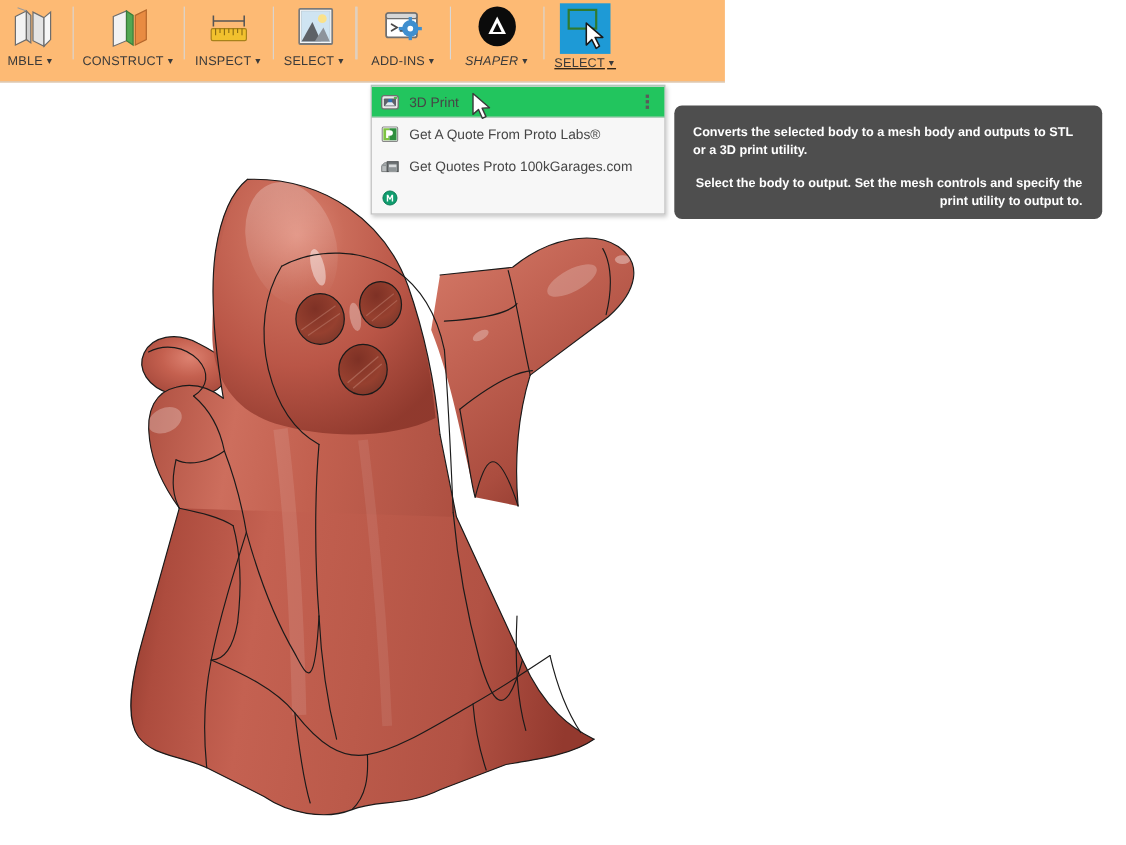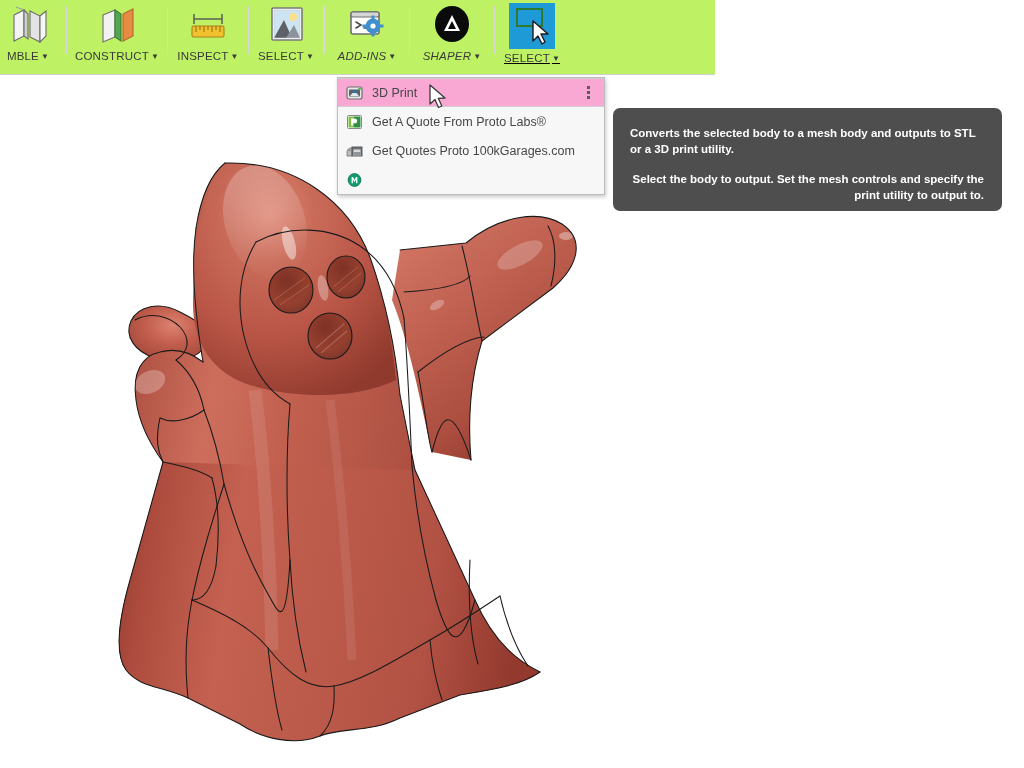--- a/index.html
+++ b/index.html
@@ -34,23 +34,23 @@
     position: absolute;
     left: 0;
     top: 0;
   }
 
   
   .toolbar {
     position: absolute;
     left: 0;
     top: 0;
-    width: 715px;
+    width: 659px;
     height: 75px;
-    background: #bef264;
+    background: #fdba74;
     border-bottom: 1px solid #cfcfcf;
     display: flex;
     align-items: stretch;
     box-sizing: border-box;
   }
 
   .tb-group {
     position: relative;
     display: flex;
     flex-direction: column;
@@ -127,21 +127,21 @@
     align-items: center;
     height: 29px;
     padding: 0 6px 0 8px;
     box-sizing: border-box;
     font-size: 12.5px;
     color: #464646;
     white-space: nowrap;
   }
 
   .menu-item.highlight {
-    background: #f9a8d4;
+    background: #22c55e;
     border-top: 1px solid #d0d0d0;
     border-bottom: 1px solid #d0d0d0;
   }
 
   .menu-item-icon {
     width: 17px;
     height: 17px;
     margin-right: 9px;
     flex: 0 0 17px;
     display: flex;
@@ -177,21 +177,20 @@
     position: absolute;
     left: 613px;
     top: 96px;
     width: 389px;
     height: 103px;
     background: #4e4e4e;
     border-radius: 7px;
     box-sizing: border-box;
     padding: 18px 18px 0 17px;
     z-index: 60;
-    margin-top: 12px;
   }
 
   .tooltip p {
     margin: 0;
     color: #ffffff;
     font-size: 11.5px;
     font-weight: bold;
     line-height: 15.5px;
     font-family: "Liberation Sans", sans-serif;
   }
@@ -481,21 +480,21 @@
       <div class="tb-label">
         <span>SELECT</span><span class="caret">▼</span>
       </div>
     </div>
 
     <div class="tb-sep"></div>
 
 
     <div class="tb-sep"></div>
 
-    <div class="tb-group" style="width:84px;font-style:italic;">
+    <div class="tb-group" style="width:84px;">
       <div class="tb-icon">
         <svg width="46" height="40" viewBox="0 0 46 40">
           <rect x="7" y="7" width="28" height="22" rx="2" fill="#ffffff" stroke="#6f6f6f" stroke-width="1.6"></rect>
           <rect x="7" y="7" width="28" height="5" rx="2" fill="#d6d6d6" stroke="#6f6f6f" stroke-width="1.2"></rect>
           <path d="M12,17 L17,20 L12,23" fill="none" stroke="#4a4a4a" stroke-width="1.6" stroke-linecap="round"></path>
           <line x1="20" y1="23" x2="27" y2="23" stroke="#4a4a4a" stroke-width="1.6" stroke-linecap="round"></line>
           <g transform="translate(29,21)">
             <circle cx="0" cy="0" r="7.5" fill="#3f8fcf"></circle>
             <circle cx="0" cy="0" r="2.6" fill="#ffffff"></circle>
             <g fill="#3f8fcf">

